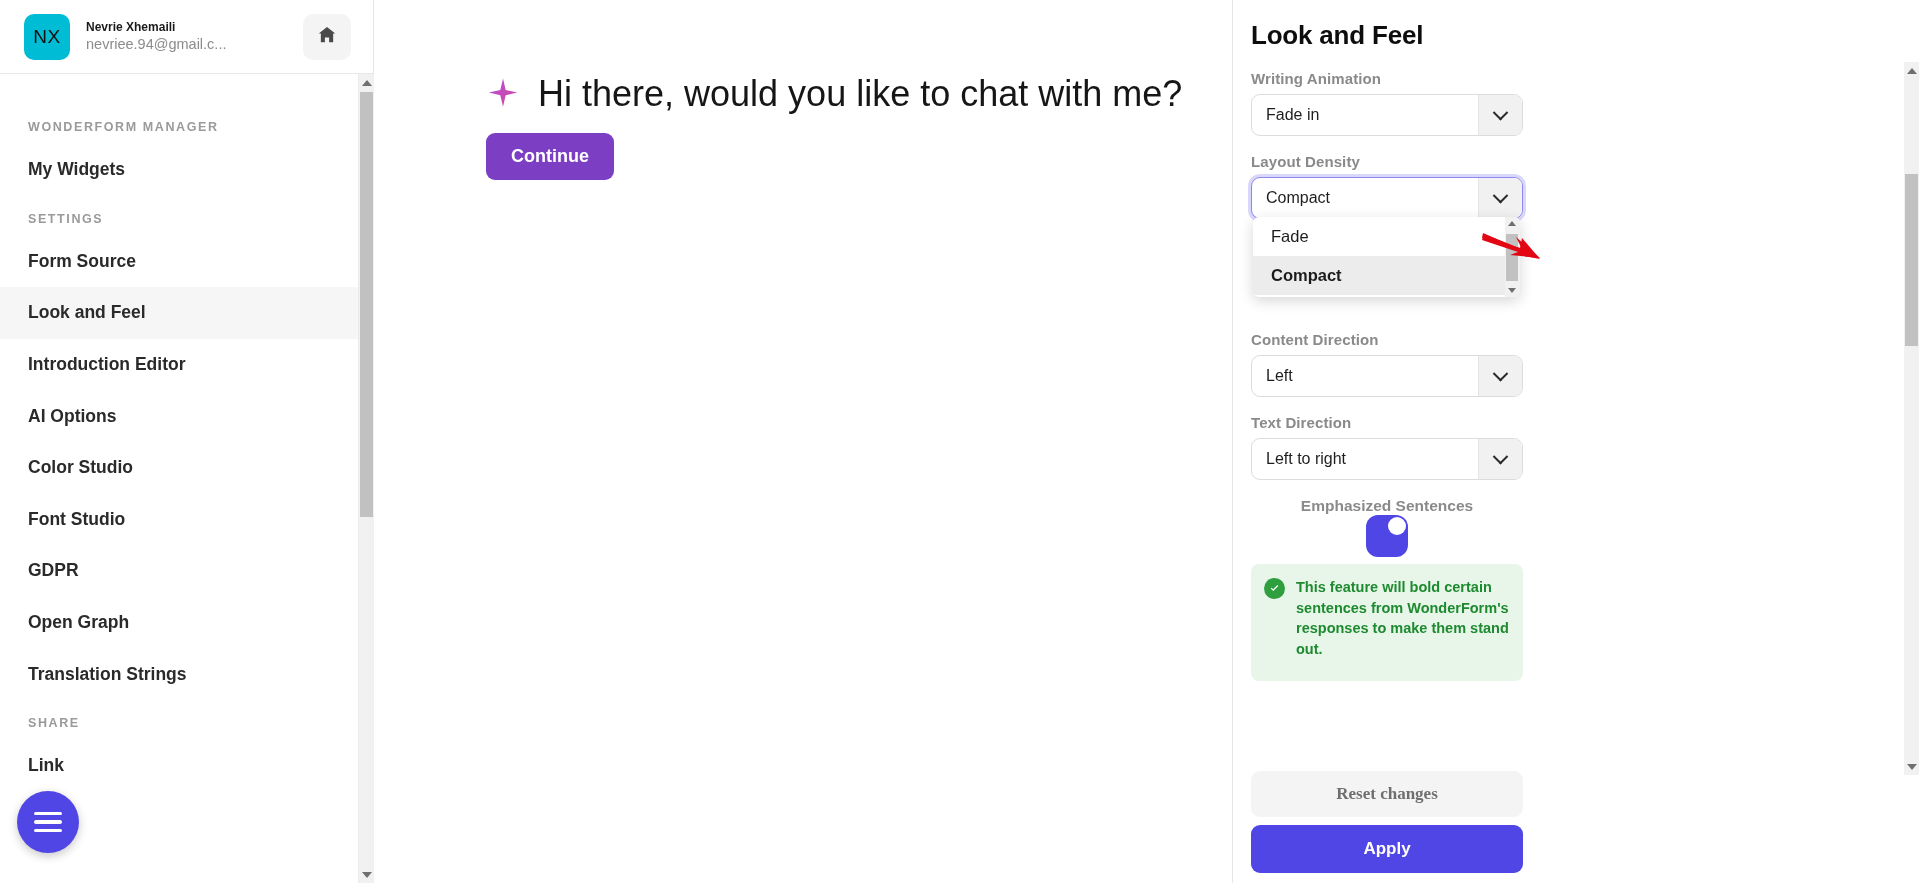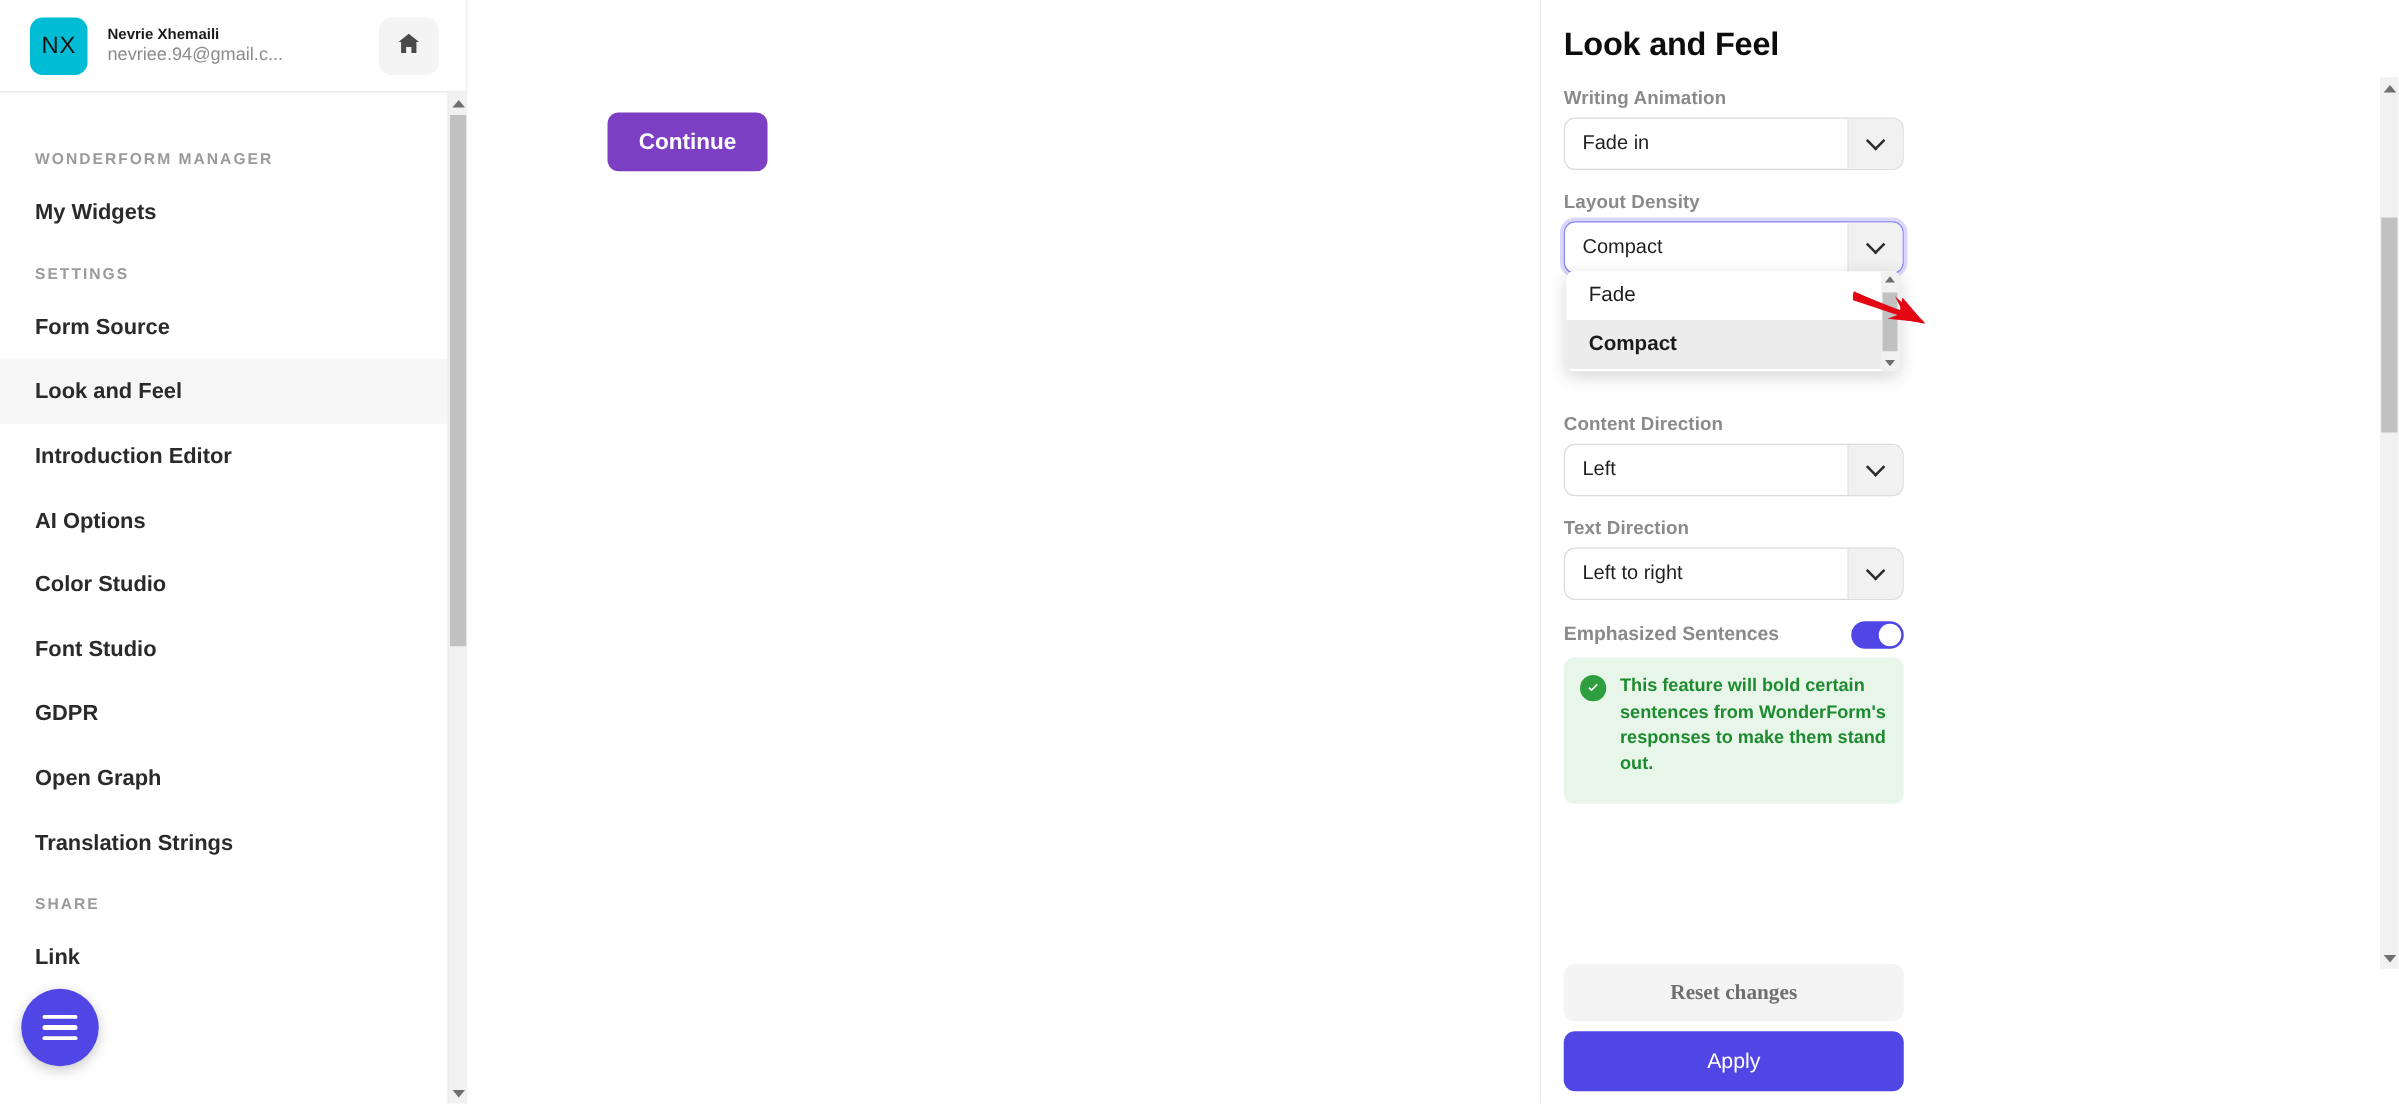--- a/index.html
+++ b/index.html
@@ -299,20 +299,21 @@
     top: 17px; height: 47px;
     background: #c1c1c1;
   }
 
   
   .toggle-row {
     display: flex;
     align-items: center;
     justify-content: space-between;
     margin-bottom: 7px;
+    flex-direction: column;
   }
   .toggle-label {
     font-size: 15.5px;
     font-weight: 700;
     color: #8a8a8a;
   }
   .toggle {
     width: 42px; height: 22px;
     border-radius: 12px;
     background: #4f46e5;
@@ -371,21 +372,21 @@
     font-family: Liberation Serif, serif;
   }
   .btn-apply {
     width: 100%;
     margin-top: 8px;
     background: #4f46e5;
     color: #ffffff;
     border: none;
     border-radius: 9px;
     font-size: 17px;
-    font-weight: 400;
+    font-weight: 700;
     padding: 14px 0;
     cursor: pointer;
     font-family: inherit;
   }
 
   
   .rp-scrollbar {
     position: absolute;
     top: 62px; right: 0;
     width: 15px;
@@ -467,20 +468,34 @@
       <span class="bars">
         <span></span>
           <span></span>
           <span></span>
       </span>
     </button>
   </aside>
 
   <main class="main">
     <div class="chat-block">
+      <div class="chat-headline">
+        <span class="sparkle">
+          <svg viewBox="0 0 24 24" aria-hidden="true">
+            <defs>
+              <linearGradient id="sg" x1="0" y1="0" x2="1" y2="1">
+                <stop offset="0%" stop-color="#b14fd8"></stop>
+                <stop offset="100%" stop-color="#d6479f"></stop>
+              </linearGradient>
+            </defs>
+            <path d="M12 1 13.9 9.1 22 11 13.9 12.9 12 21 10.1 12.9 2 11 10.1 9.1z" fill="url(#sg)"></path>
+          </svg>
+        </span>
+        <span>Hi there, would you like to chat with me?</span>
+      </div>
       <div class="continue-wrap">
         <button class="continue-btn">Continue</button>
       </div>
     </div>
   </main>
 
   <section class="rpanel">
     <div class="rp-title">Look and Feel</div>
 
     <div class="rp-body">

